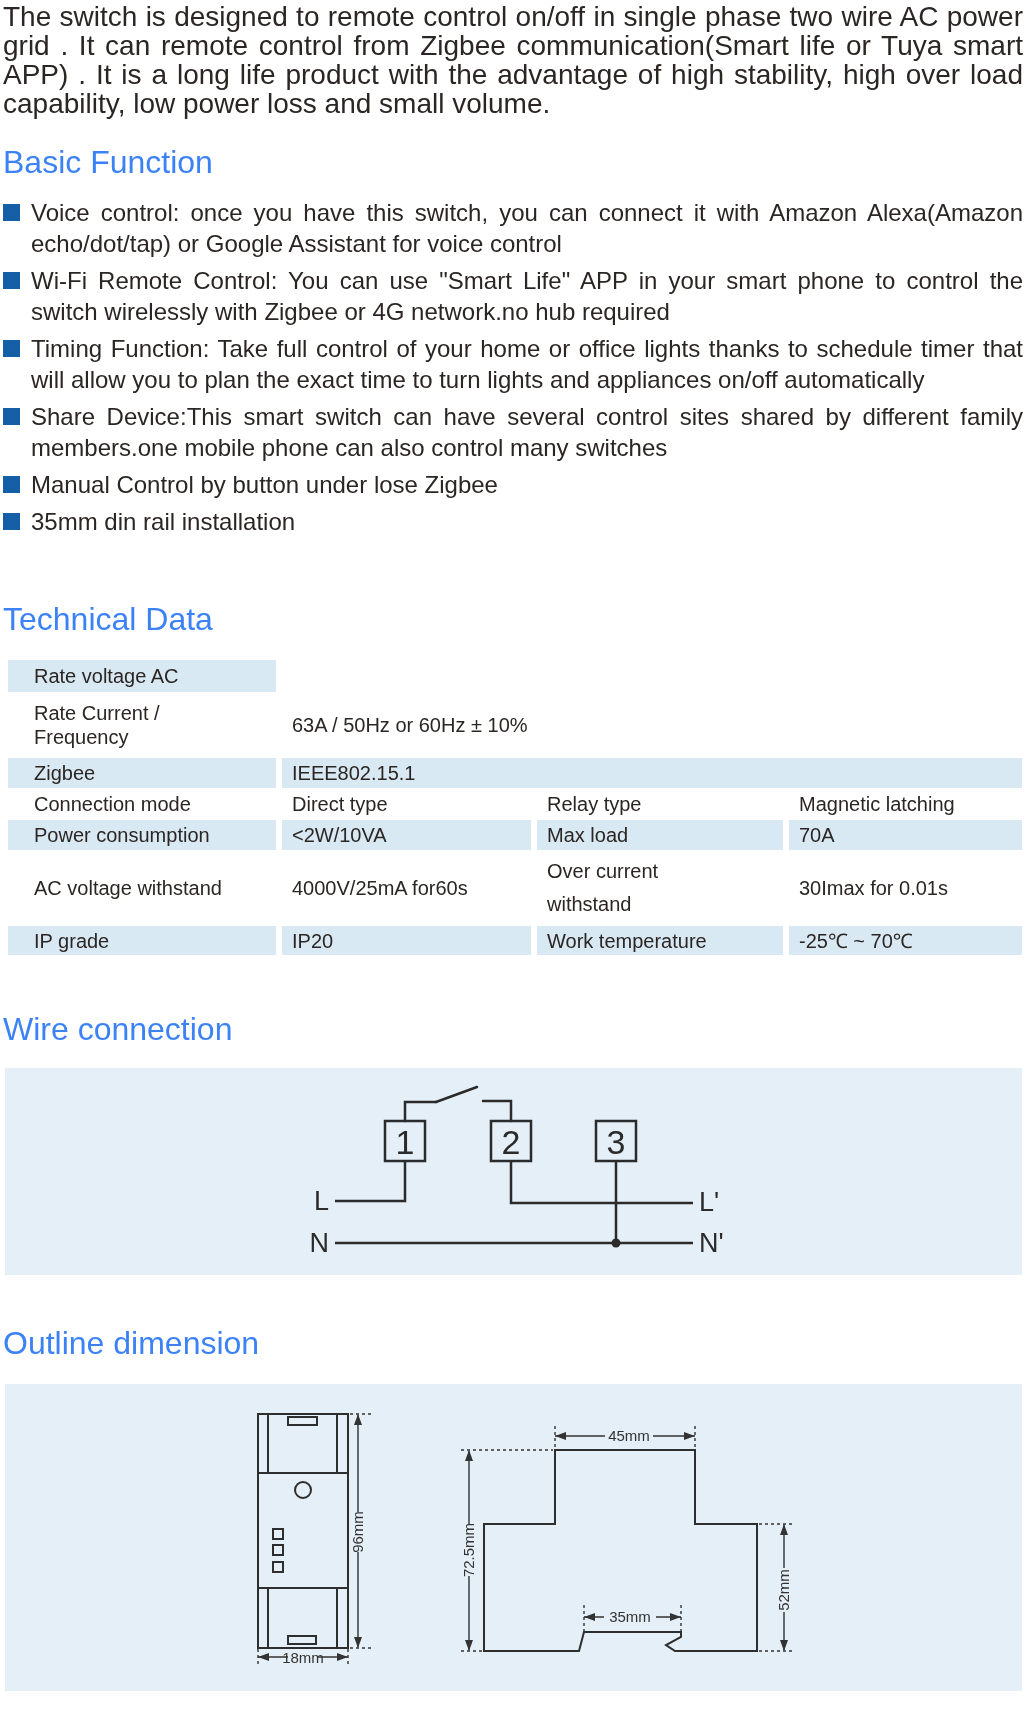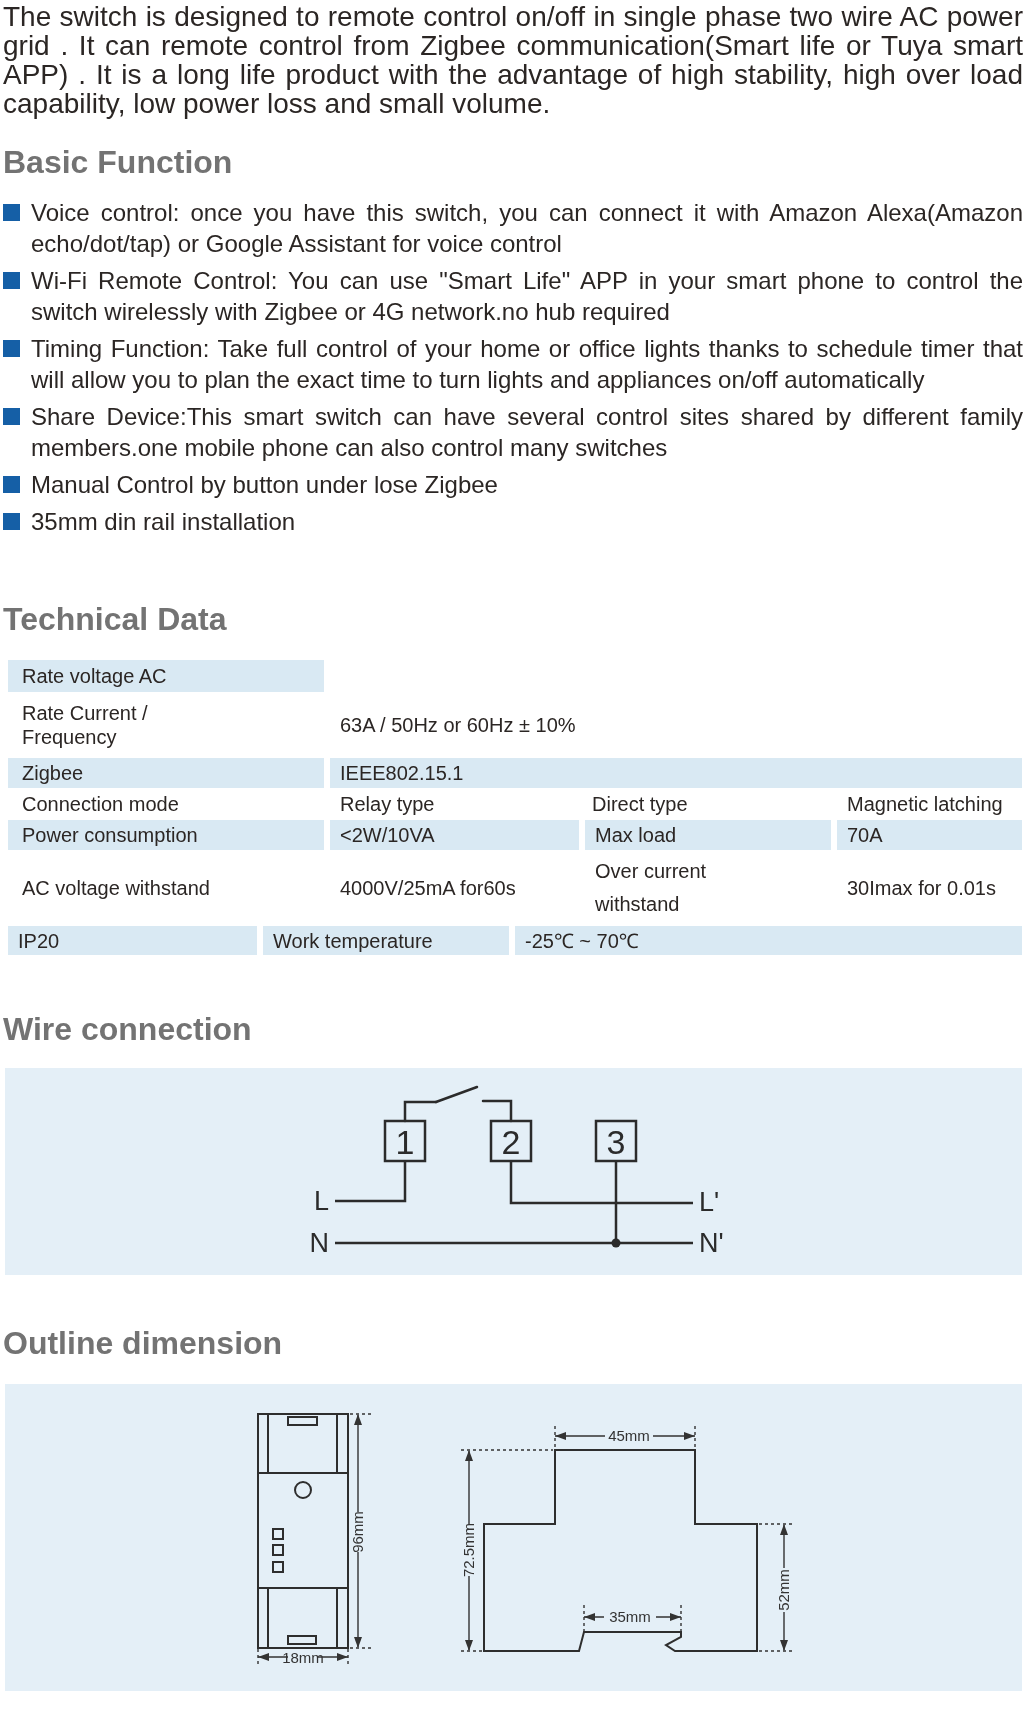--- a/index.html
+++ b/index.html
@@ -3,31 +3,31 @@
 <meta charset="utf-8">
 <style>
   html,body{margin:0;padding:0;}
   body{
     width:1027px;height:1729px;background:#fff;
     font-family:"Liberation Sans",sans-serif;color:#2b2624;
     -webkit-font-smoothing:antialiased;
   }
   .page{padding:2px 4px 0 3px;display:flow-root;}
   p.intro{margin:0;font-size:28px;line-height:29px;text-align:justify;}
-  h2{color:#737373;font-size:32px;font-weight:700;margin:0;line-height:37px;}
+  h2{color:#3b82f6;font-size:32px;font-weight:400;margin:0;line-height:37px;}
   #h-basic{margin-top:26px;margin-bottom:16px;}
   ul.features{list-style:none;margin:0;padding:0;}
   ul.features li{display:flex;margin-bottom:6px;font-size:24px;line-height:31px;}
   ul.features .sq{width:17px;height:17px;background:#155fa6;margin:7px 11px 0 0;flex:none;}
   ul.features .btext{flex:1;text-align:justify;}
   #h-tech{margin-top:64px;}
   .dtable{margin:22px 0 0 5px;width:1014px;font-size:20px;}
   .trow{display:flex;}
   .cell{display:flex;align-items:center;padding-left:10px;white-space:pre-line;box-sizing:border-box;line-height:24px;}
-  .c1{width:316px;padding-left:14px;margin-right:6px;flex:none;}
+  .c1{width:268px;padding-left:26px;margin-right:6px;flex:none;}
   .c2{width:249px;margin-right:6px;flex:none;}
   .c3{width:246px;margin-right:6px;flex:none;}
   .c4{flex:1;}
   .cfill{flex:1;}
   .blue .cell{background:#d9e9f3;}
   .h32{height:32px;}.h66{height:66px;}.h30{height:30px;}.h76{height:76px;}.h29{height:29px;}
   .lh33{line-height:33px;}
   #h-wire{margin-top:56px;}
   .panel{margin-left:2px;width:1017px;background:#e4eff7;}
   #panel-wire{margin-top:20px;height:207px;}
@@ -86,38 +86,39 @@
       <div class="cell c1">Rate Current /
 Frequency</div>
       <div class="cell cfill">63A /   50Hz or 60Hz ± 10%</div>
     </div>
     <div class="trow blue h30">
       <div class="cell c1">Zigbee</div>
       <div class="cell cfill">IEEE802.15.1</div>
     </div>
     <div class="trow h32">
       <div class="cell c1">Connection mode</div>
+      <div class="cell c2">Direct type</div>
       <div class="cell c3">Relay type</div>
-      <div class="cell c2">Direct type</div>
       <div class="cell c4">Magnetic latching</div>
     </div>
     <div class="trow blue h30">
       <div class="cell c1">Power consumption</div>
       <div class="cell c2">&lt;2W/10VA</div>
       <div class="cell c3">Max load</div>
       <div class="cell c4">70A</div>
     </div>
     <div class="trow h76">
       <div class="cell c1">AC voltage withstand</div>
       <div class="cell c2">4000V/25mA for60s</div>
       <div class="cell c3 lh33">Over current
 withstand</div>
       <div class="cell c4">30Imax for 0.01s</div>
     </div>
     <div class="trow blue h29">
+      <div class="cell c1">IP grade</div>
       <div class="cell c2">IP20</div>
       <div class="cell c3">Work temperature</div>
       <div class="cell c4">-25℃ ~ 70℃</div>
     </div>
   </div>
 
   <h2 id="h-wire">Wire connection</h2>
 
   <div class="panel" id="panel-wire">
     <svg width="1017" height="207" viewBox="0 0 1017 207">

